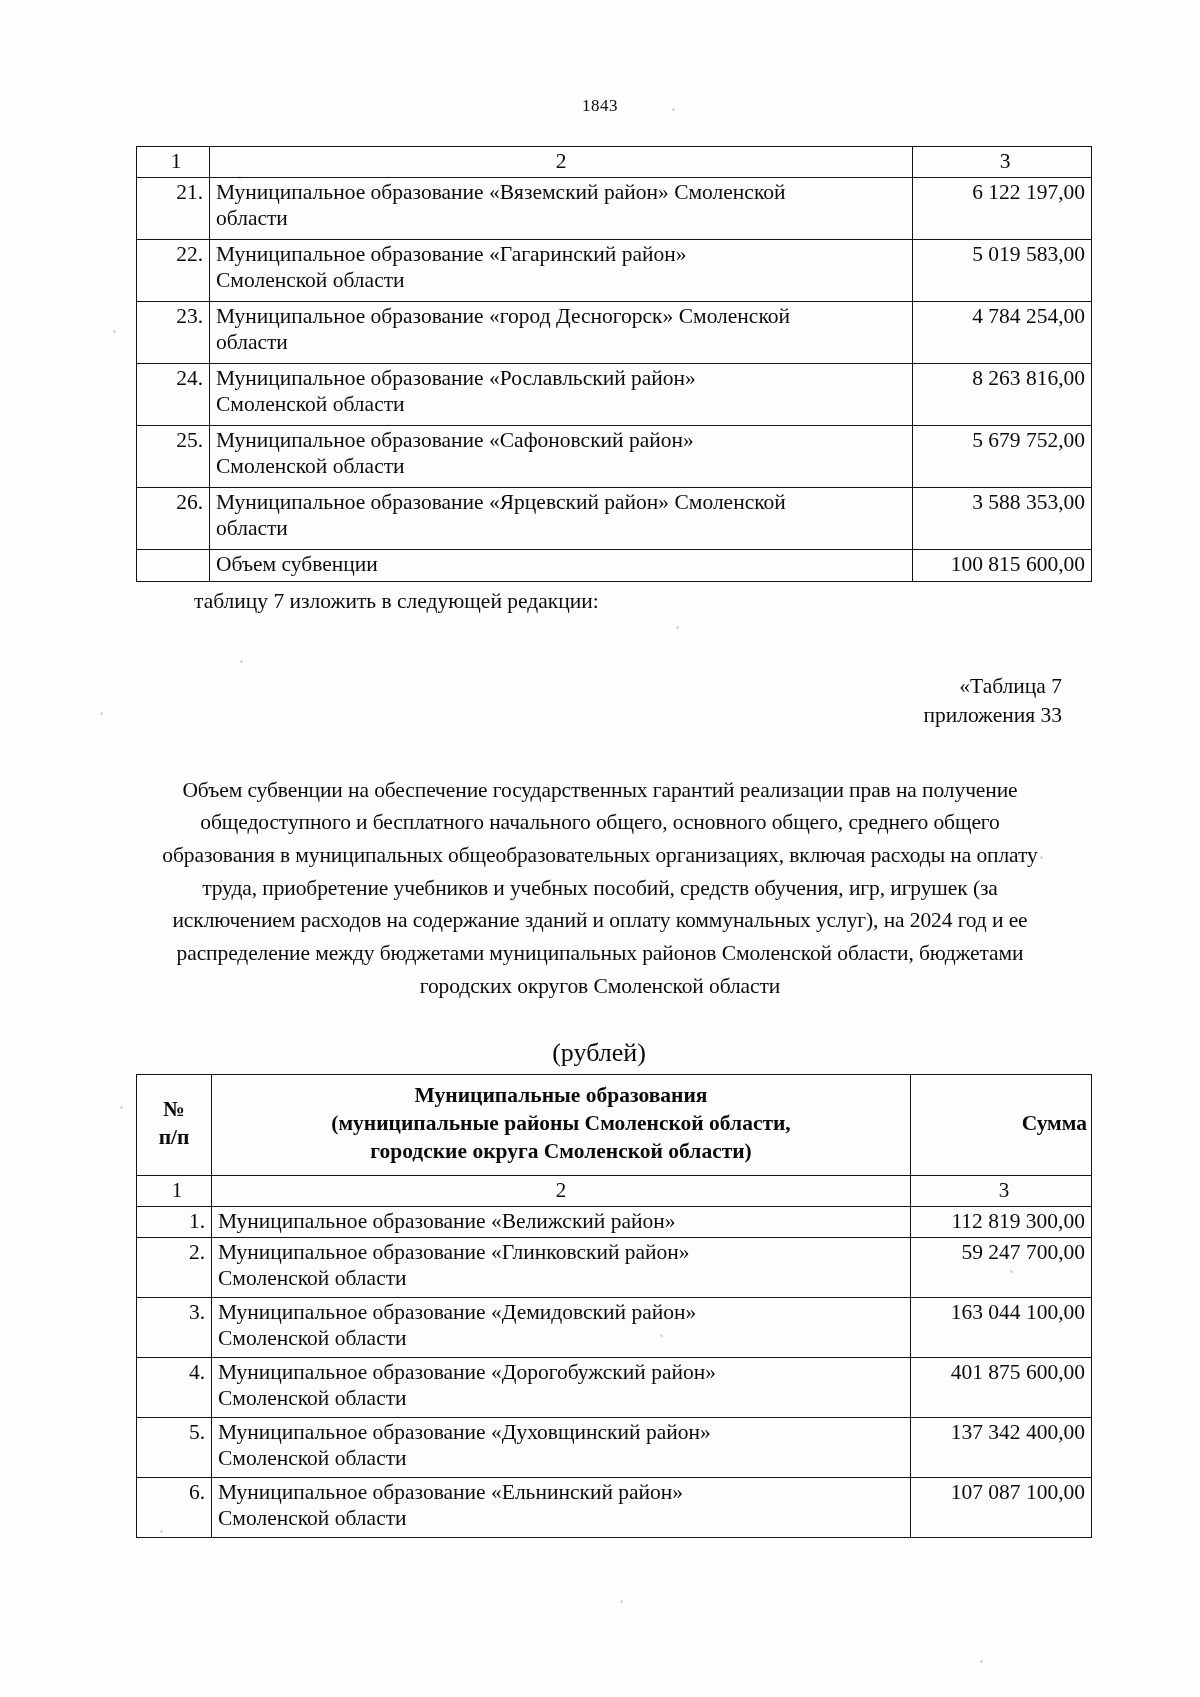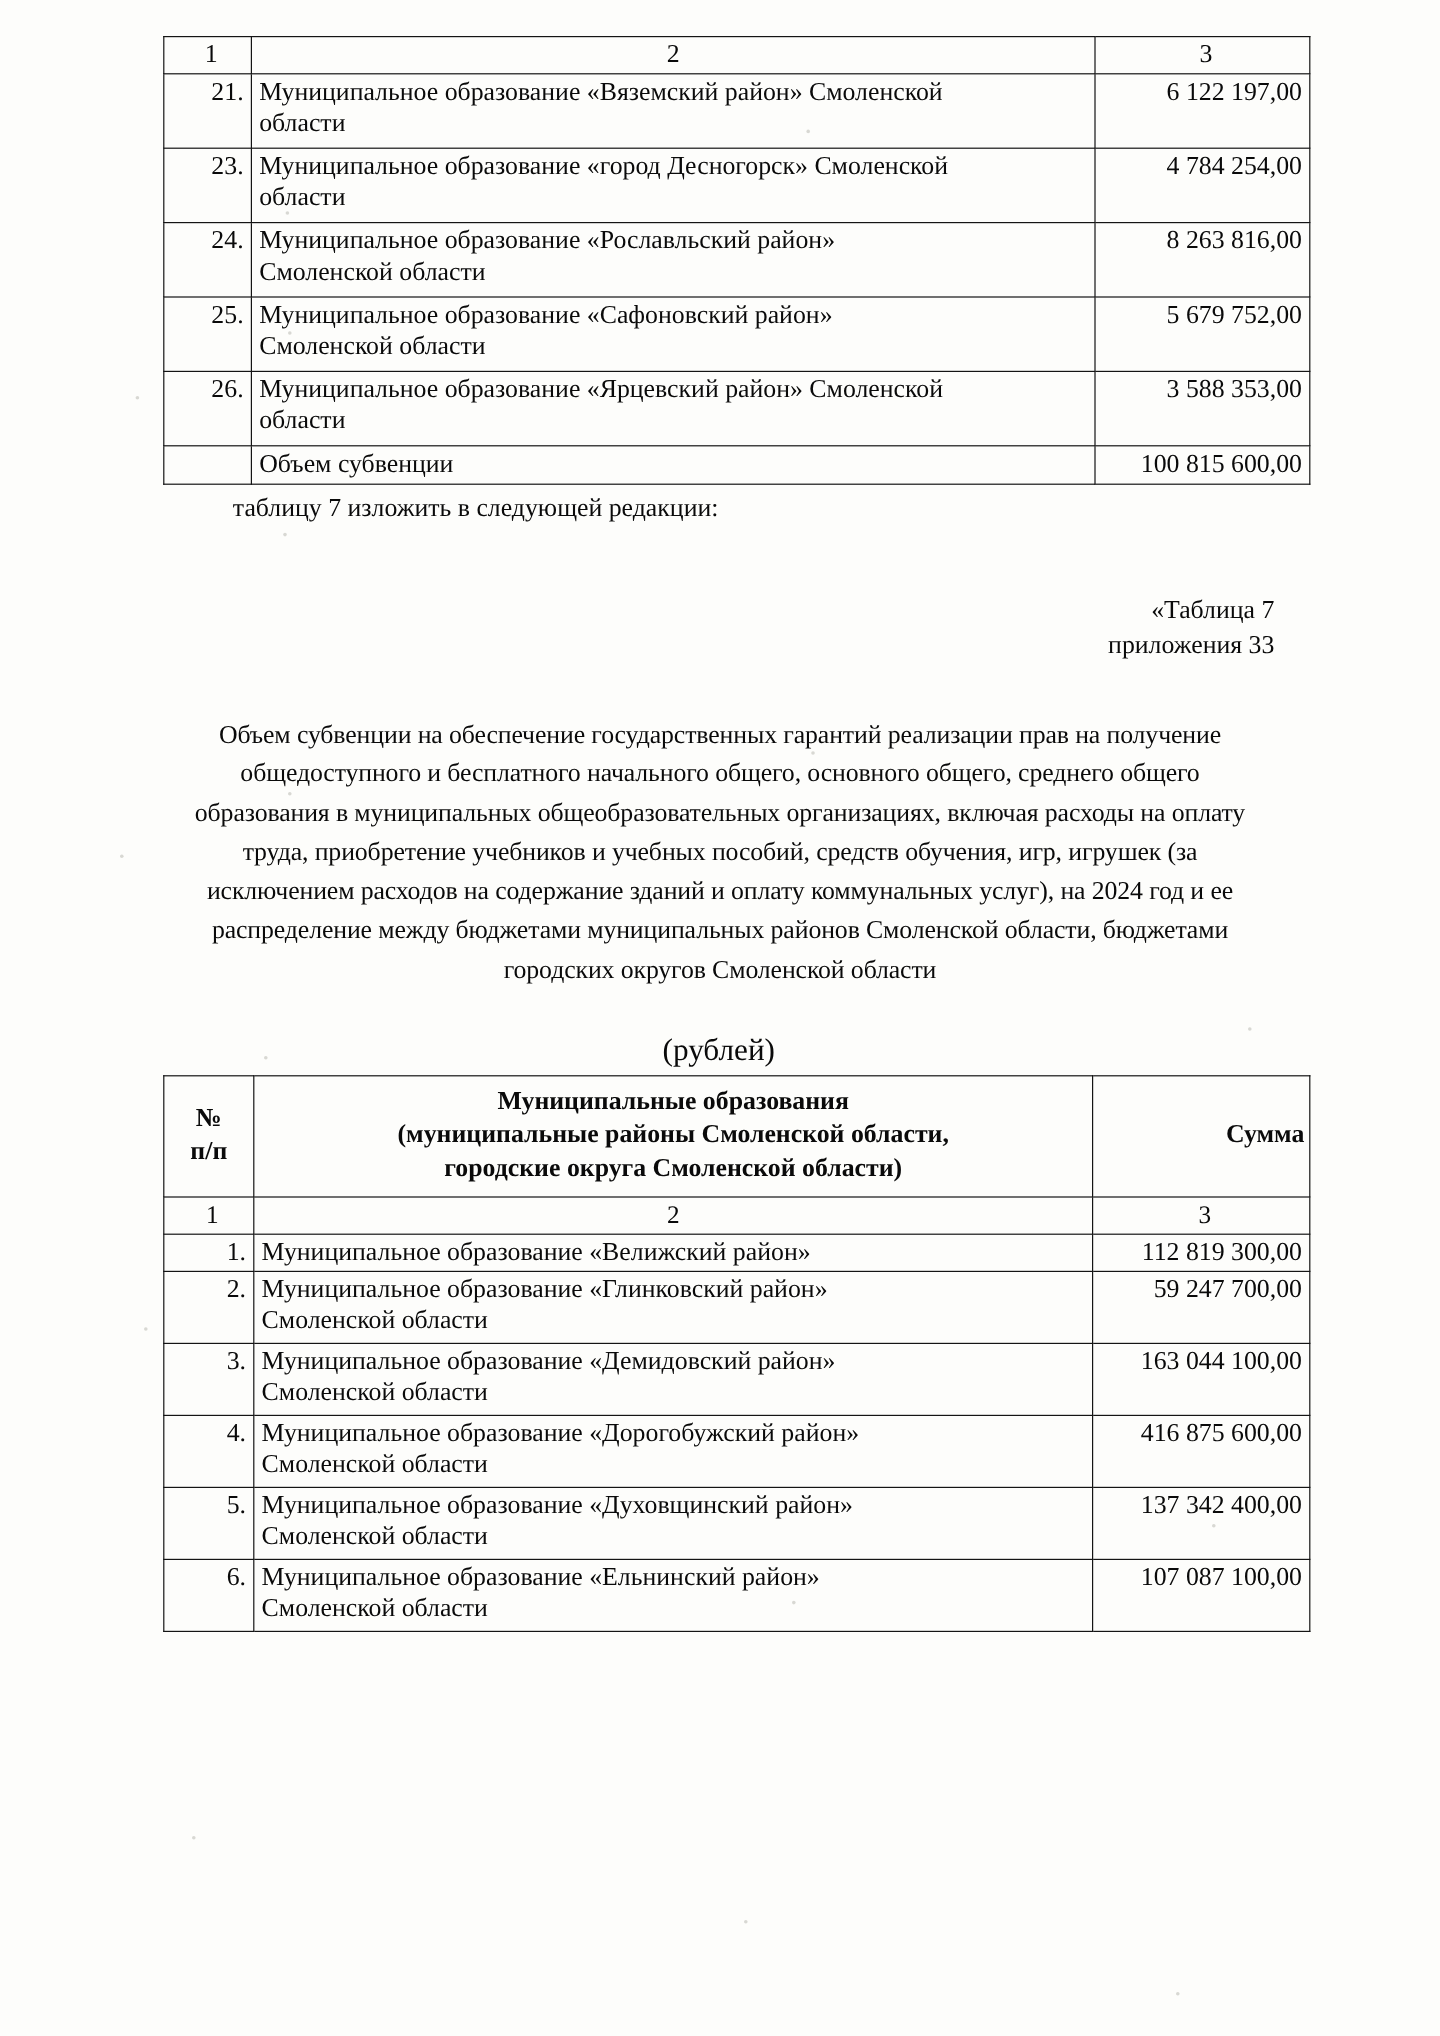--- a/index.html
+++ b/index.html
@@ -134,38 +134,47 @@
   <div class="speck" style="left:120px;top:1106px;width:3px;height:3px;"></div>
   <div class="speck" style="left:660px;top:1334px;width:3px;height:3px;"></div>
   <div class="speck" style="left:1010px;top:1270px;width:3px;height:3px;"></div>
   <div class="speck" style="left:160px;top:1530px;width:3px;height:3px;"></div>
   <div class="speck" style="left:620px;top:1600px;width:3px;height:3px;"></div>
   <div class="speck" style="left:980px;top:1660px;width:3px;height:3px;"></div>
   <div class="speck" style="left:100px;top:712px;width:3px;height:3px;"></div>
 
   <div class="content">
 
+    <div class="page-number">1843</div>
 
     <table class="doc-table" id="table-1">
       <tbody>
         <tr class="colhead">
           <td class="col-num">1</td>
           <td class="col-name">2</td>
           <td class="col-sum">3</td>
         </tr>
 
         <tr class="tall">
           <td class="col-num">21.</td>
           <td class="col-name name-cell">
             <span class="l1">Муниципальное образование «Вяземский район» Смоленской</span>
             <span class="l2">области</span>
           </td>
           <td class="col-sum sum-cell">6 122 197,00</td>
         </tr>
 
+        <tr class="tall">
+          <td class="col-num">22.</td>
+          <td class="col-name name-cell">
+            <span class="l1">Муниципальное образование «Гагаринский район»</span>
+            <span class="l2">Смоленской области</span>
+          </td>
+          <td class="col-sum sum-cell">5 019 583,00</td>
+        </tr>
 
         <tr class="tall">
           <td class="col-num">23.</td>
           <td class="col-name name-cell">
             <span class="l1">Муниципальное образование «город Десногорск» Смоленской</span>
             <span class="l2">области</span>
           </td>
           <td class="col-sum sum-cell">4 784 254,00</td>
         </tr>
 
@@ -263,21 +272,21 @@
           </td>
           <td class="col-sum sum-cell">163 044 100,00</td>
         </tr>
 
         <tr class="row-tall">
           <td class="col-num">4.</td>
           <td class="col-name name-cell">
             <span class="l1">Муниципальное образование «Дорогобужский район»</span>
             <span class="l2">Смоленской области</span>
           </td>
-          <td class="col-sum sum-cell">416 875 600,00</td>
+          <td class="col-sum sum-cell">401 875 600,00</td>
         </tr>
 
         <tr class="row-tall">
           <td class="col-num">5.</td>
           <td class="col-name name-cell">
             <span class="l1">Муниципальное образование «Духовщинский район»</span>
             <span class="l2">Смоленской области</span>
           </td>
           <td class="col-sum sum-cell">137 342 400,00</td>
         </tr>

